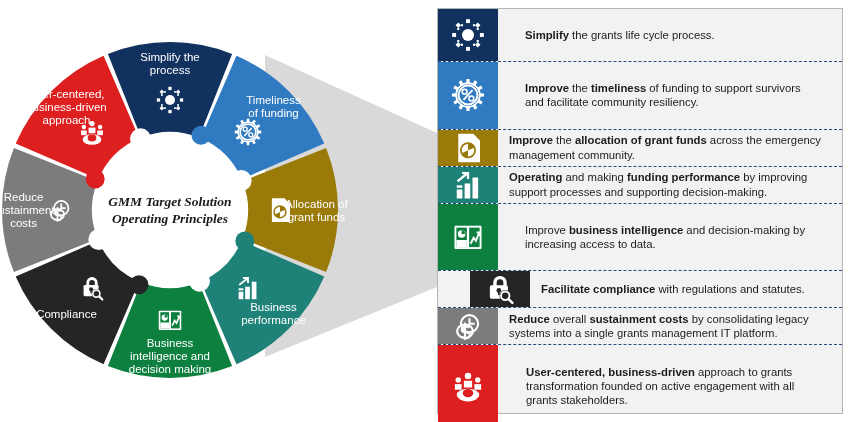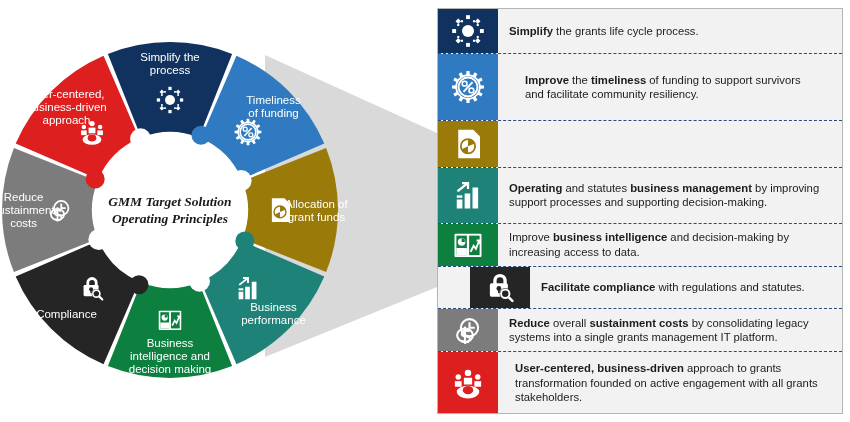--- a/index.html
+++ b/index.html
@@ -212,21 +212,21 @@
               <rect x="14.6" y="35.6" width="2.8" height="2.8"></rect>
               <rect x="30.6" y="35.6" width="2.8" height="2.8"></rect>
               <rect x="9.6" y="14.6" width="2.8" height="2.8"></rect>
               <rect x="9.6" y="30.6" width="2.8" height="2.8"></rect>
               <rect x="35.6" y="14.6" width="2.8" height="2.8"></rect>
               <rect x="35.6" y="30.6" width="2.8" height="2.8"></rect>
             </g>
           </svg>
         </div>
         <div class="row-text">
-          <p style="margin: 0px;"><b>Simplify</b><span> the grants life cycle process.</span></p>
+          <p style="margin: 16px;"><b>Simplify</b><span> the grants life cycle process.</span></p>
         </div>
       </div>
       <div class="row" style="flex: 60 0 0px; border-top-color: rgb(43, 74, 125);">
         <div class="row-icon" style="background: rgb(47, 122, 192);">
           <svg width="36" height="36" viewBox="0 0 48 48" class="ic">
             <g fill="#ffffff">
               <path d="M45.392589553477556,21.853581542093195L45.392589553477556,26.146418457906805L40.854562643354775,26.218945267740878L39.70595205269187,30.505618350206525L43.59973523499856,32.837441865039665L41.45331677709176,36.555147688437884L37.487006784951,34.34894429314825L34.34894429314825,37.487006784951L36.55514768843789,41.45331677709176L32.837441865039665,43.59973523499856L30.505618350206525,39.70595205269187L26.218945267740878,40.854562643354775L26.146418457906808,45.39258955347755L21.853581542093195,45.39258955347755L21.781054732259125,40.85456264335478L17.494381649793475,39.70595205269187L15.162558134960342,43.59973523499857L11.444852311562112,41.45331677709176L13.651055706851748,37.487006784951L10.512993215049004,34.34894429314826L6.546683222908239,36.55514768843789L4.400264765001435,32.837441865039665L8.294047947308126,30.50561835020653L7.145437356645225,26.218945267740878L2.6074104465224472,26.14641845790681L2.6074104465224437,21.853581542093195L7.145437356645225,21.781054732259122L8.294047947308124,17.494381649793475L4.400264765001435,15.162558134960335L6.546683222908243,11.444852311562105L10.512993215048999,13.651055706851755L13.651055706851745,10.512993215049006L11.444852311562107,6.546683222908239L15.16255813496032,4.400264765001442L17.494381649793464,8.29404794730813L21.781054732259122,7.145437356645225L21.8535815420932,2.6074104465224437L26.146418457906794,2.6074104465224437L26.21894526774087,7.145437356645221L30.50561835020653,8.294047947308128L32.83744186503967,4.400264765001438L36.555147688437884,6.546683222908236L34.34894429314825,10.512993215049002L37.48700678495099,13.651055706851745L41.45331677709176,11.444852311562107L43.599735234998555,15.16255813496032L39.70595205269187,17.494381649793464L40.854562643354775,21.781054732259122Z M24,9.5 A14.5,14.5 0 1,0 24,38.5 A14.5,14.5 0 1,0 24,9.5 Z" fill-rule="evenodd"></path>
               <circle cx="24" cy="24" r="12.6" fill="none" stroke="#ffffff" stroke-width="2.6"></circle>
               <line x1="18" y1="30.5" x2="30" y2="17.5" stroke="#ffffff" stroke-width="2.6"></line>
               <circle cx="19.5" cy="19.5" r="3.2" fill="none" stroke="#ffffff" stroke-width="2.1"></circle>
@@ -243,54 +243,57 @@
           <svg width="36" height="36" viewBox="0 0 48 48" class="ic">
             <g fill="#ffffff">
               <path d="M11,5 h20 l9,9 v29 a0,0 0 0 1 0,0 h-29 Z"></path>
               <path d="M31,5 l9,9 h-9 Z" fill="#ffffff" fill-opacity="0"></path>
               <circle cx="24" cy="27" r="9.5" fill="none" stroke="#9a7a09" stroke-width="2.4" style="stroke:#9a7a09"></circle>
               <path d="M24,27 L24,17.5 A9.5,9.5 0 0,1 32.8,23.5 Z" style="fill:#9a7a09"></path>
               <path d="M24,27 L15.5,31 A9.5,9.5 0 0,0 24,36.5 Z" style="fill:#9a7a09"></path>
             </g>
           </svg>
         </div>
+        <div class="row-text">
+          <p style="margin: 0px;"><b>Improve</b><span> the </span><b>allocation of grant funds</b><span> across the emergency management community.</span></p>
+        </div>
       </div>
       <div class="row" style="flex: 65 0 0px; border-top-color: rgb(43, 74, 125);">
         <div class="row-icon" style="background: rgb(31, 130, 120);">
           <svg width="36" height="36" viewBox="0 0 48 48" class="ic">
             <g fill="#ffffff">
               <rect x="9" y="30" width="7.5" height="12"></rect>
               <rect x="19.5" y="22" width="7.5" height="20"></rect>
               <rect x="30" y="14" width="7.5" height="28"></rect>
               <rect x="9" y="24.5" width="7.5" height="3.2"></rect>
               <path d="M10,19 L22,9.5 M16,8 L24,8 L24,16" fill="none" stroke="#ffffff" stroke-width="3" stroke-linecap="butt"></path>
             </g>
           </svg>
         </div>
         <div class="row-text">
-          <p style="margin: 0px;"><b>Operating</b><span> and statutes </span><b>business management</b><span> by improving support processes and supporting decision-making.</span></p>
+          <p style="margin: 0px;"><b>Operating</b><span> and making </span><b>funding performance</b><span> by improving support processes and supporting decision-making.</span></p>
         </div>
       </div>
       <div class="row" style="flex: 50 0 0px; border-top-color: rgb(43, 74, 125);">
         <div class="row-icon" style="background: rgb(13, 128, 64);">
           <svg width="36" height="36" viewBox="0 0 48 48" class="ic">
             <g fill="#ffffff">
               <rect x="6" y="9" width="36" height="31" rx="1.5"></rect>
               <rect x="8.5" y="11.5" width="14" height="26" style="fill:#0d8040"></rect>
               <rect x="25.5" y="11.5" width="14" height="26" style="fill:#0d8040"></rect>
               <circle cx="15.5" cy="20" r="5" fill="#ffffff"></circle>
               <path d="M15.5,20 L15.5,15 A5,5 0 0,1 20,20 Z" style="fill:#0d8040"></path>
               <path d="M27.5,33 L31.5,25 L34.5,29 L39,18" fill="none" stroke="#ffffff" stroke-width="2.6"></path>
               <path d="M35.5,18 L40,18 L40,22.5" fill="none" stroke="#ffffff" stroke-width="2.6"></path>
               <rect x="8.5" y="28" width="14" height="9.5" fill="#ffffff"></rect>
             </g>
           </svg>
         </div>
         <div class="row-text">
-          <p style="margin: 0px;"><span>Improve </span><b>business intelligence</b><span> and decision-making by increasing access to data.</span></p>
+          <p style="margin: 16px;"><span>Improve </span><b>business intelligence</b><span> and decision-making by increasing access to data.</span></p>
         </div>
       </div>
       <div class="row" style="flex: 50 0 0px; border-top-color: rgb(43, 74, 125); padding-left: 32px;">
         <div class="row-icon" style="background: rgb(37, 37, 37);">
           <svg width="36" height="36" viewBox="0 0 48 48" class="ic">
             <g fill="#ffffff">
               <path d="M15,20 v-4.5 a9,9 0 0 1 18,0 V20 h-4.5 v-4.5 a4.5,4.5 0 0 0 -9,0 V20 Z"></path>
               <rect x="10.5" y="19" width="24" height="18" rx="2.2"></rect>
               <circle cx="22.5" cy="26" r="3.2" style="fill:#252525"></circle>
               <rect x="21.3" y="26" width="2.4" height="6" style="fill:#252525"></rect>
@@ -329,18 +332,18 @@
               <circle cx="11" cy="16" r="3.6"></circle>
               <path d="M6.5,21.5 h9 v7.5 h-9 Z"></path>
               <circle cx="37" cy="16" r="3.6"></circle>
               <path d="M32.5,21.5 h9 v7.5 h-9 Z"></path>
               <ellipse cx="24" cy="36" rx="15" ry="8.5"></ellipse>
               <ellipse cx="24" cy="33.5" rx="7" ry="5.5" style="fill:#dd1f1f"></ellipse>
             </g>
           </svg>
         </div>
         <div class="row-text">
-          <p style="margin: 6px;"><b>User-centered, business-driven</b><span> approach to grants transformation founded on active engagement with all grants stakeholders.</span></p>
+          <p style="margin: 17px;"><b>User-centered, business-driven</b><span> approach to grants transformation founded on active engagement with all grants stakeholders.</span></p>
         </div>
       </div>
     </div>
 
 </div>
 
 </body></html>

